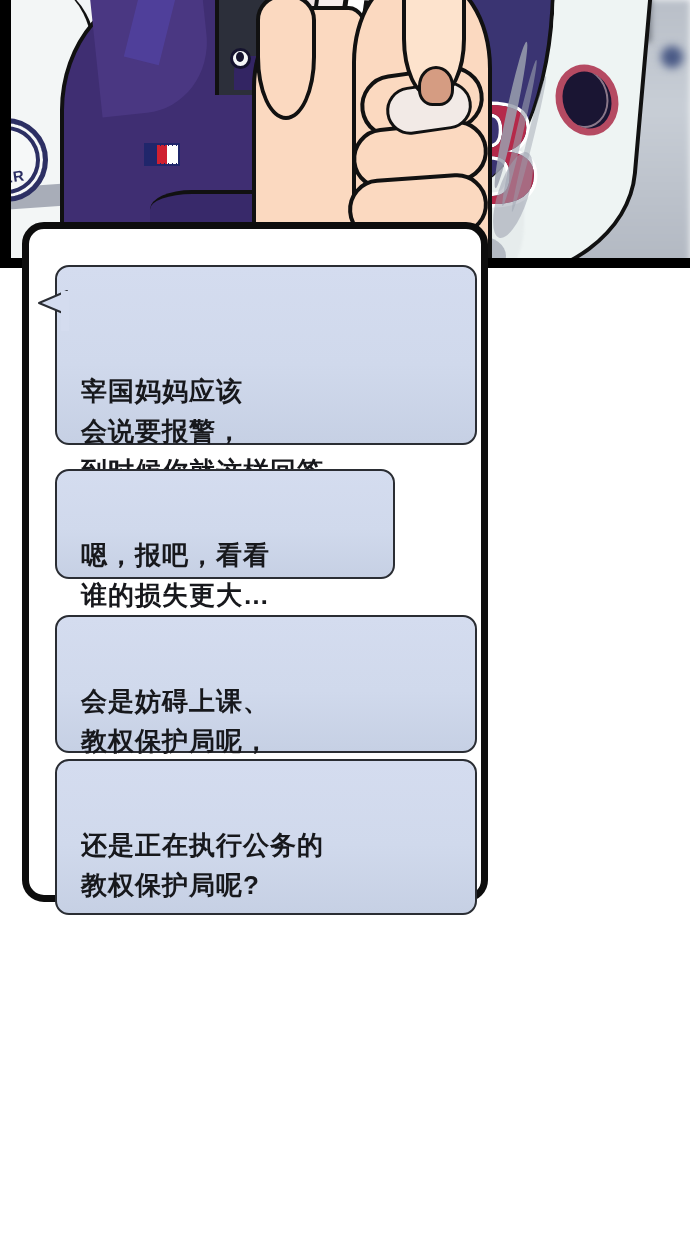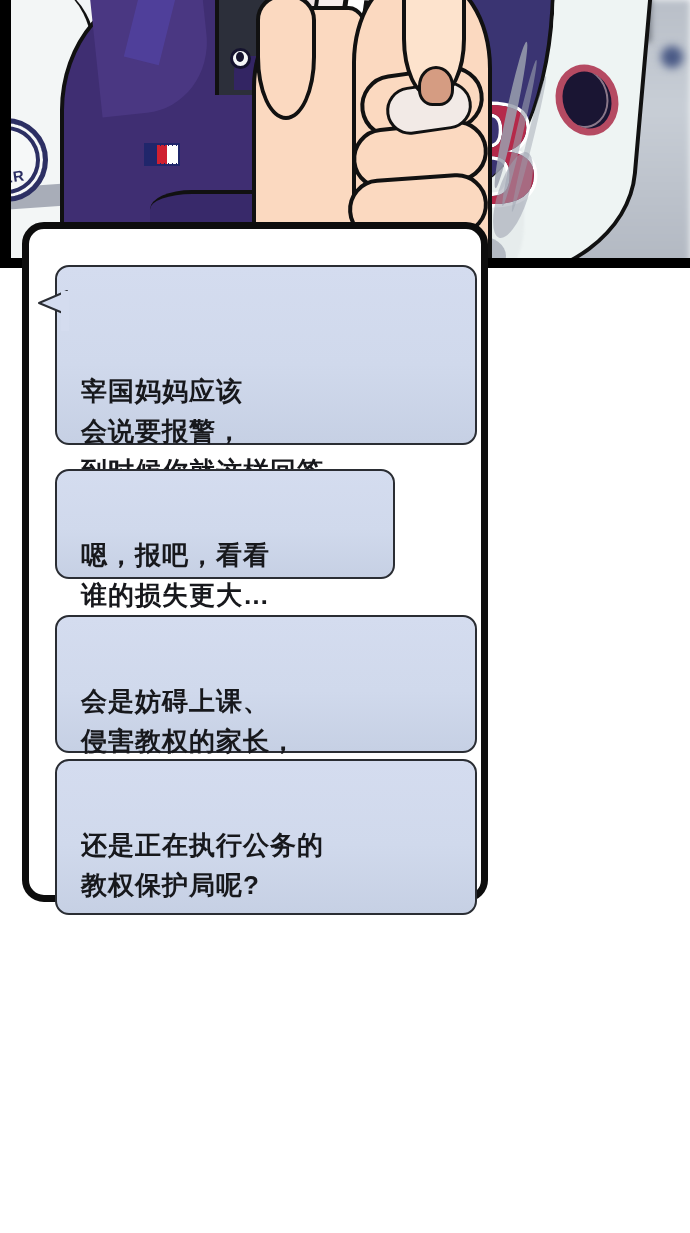--- a/index.html
+++ b/index.html
@@ -476,21 +476,21 @@
 到时候你就这样回答。</span>
       </div>
 
       <div class="bubble bubble-2">
         <span class="bubble-text">嗯，报吧，看看
 谁的损失更大…</span>
       </div>
 
       <div class="bubble bubble-3">
         <span class="bubble-text">会是妨碍上课、
-侵害教权的家长，</span>
+教权保护局呢，</span>
       </div>
 
       <div class="bubble bubble-4">
         <span class="bubble-text">还是正在执行公务的
 教权保护局呢?</span>
       </div>
 
     </div>
   </div>
 

